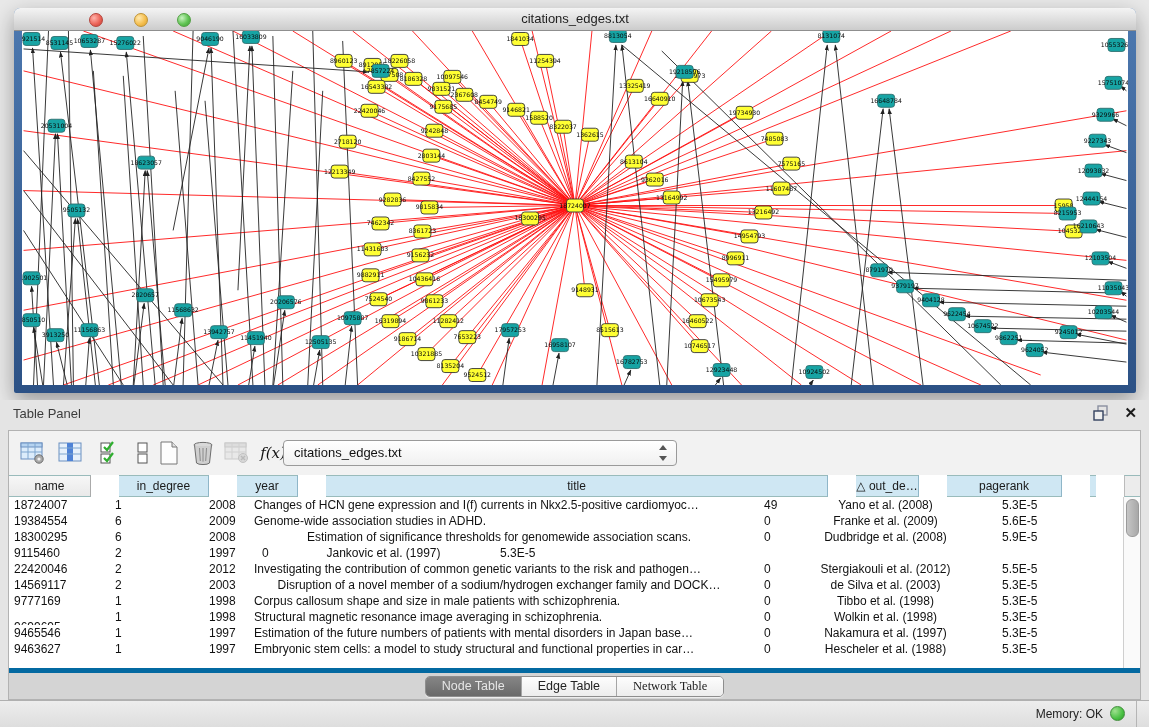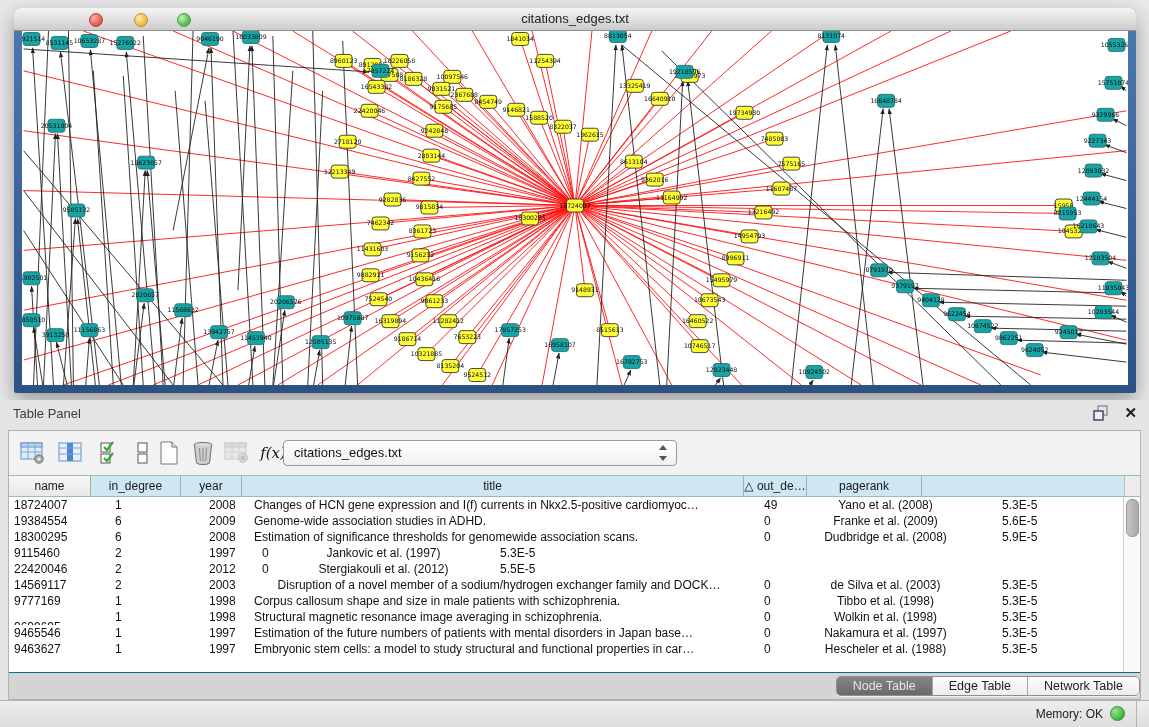--- a/index.html
+++ b/index.html
@@ -28,37 +28,37 @@
   .contentbox{position:absolute;left:8px;top:30px;width:1131px;height:268px;
     background:#ffffff;border:1px solid #b2b2b2;}
   .toolbar{position:absolute;left:0;top:0;right:0;height:44px;background:#f2f2f2;}
   .ticon{position:absolute;top:8px;width:28px;height:28px;display:flex;align-items:center;justify-content:center;}
   .fx{font-style:italic;font-family:"DejaVu Serif",serif;font-size:15px;color:#111;}
   .combo{position:absolute;left:274px;top:9px;width:392px;height:24px;background:linear-gradient(#ffffff,#f0f0f0);
     border:1px solid #9a9a9a;border-radius:4px;font-size:13px;color:#111;}
   .combo .val{position:absolute;left:10px;top:4px;}
   .combo .arrows{position:absolute;right:8px;top:3px;}
   
-  .thead{position:absolute;left:0;top:44px;right:0;height:30px;display:flex;}
+  .thead{position:absolute;left:0;top:44px;right:0;height:30px;display:flex;gap:28px;}
   .th{box-sizing:border-box;height:22px;line-height:21px;text-align:center;font-size:12px;color:#1a1a1a;
     background:#cfe7f3;border-right:1px solid #8fb6c8;border-top:1px solid #9bb;border-bottom:1px solid #9bb;overflow:hidden;white-space:nowrap;}
   .th.gray{background:linear-gradient(#f7f7f7,#e9e9e9);border-right:1px solid #aaa;}
   .th.fill{flex:1;border-right:none;}
   .th.corner{width:16px;background:#ececec;border-left:1px solid #bbb;border-right:none;}
   .rows{position:absolute;left:0;top:66px;right:16px;height:160px;overflow:hidden;}
   .tr{display:flex;height:16px;line-height:16px;}
   .td{box-sizing:border-box;font-size:12px;color:#111;white-space:nowrap;overflow:hidden;}
   .vscroll{position:absolute;right:0;top:66px;width:16px;height:176px;background:#fafafa;border-left:1px solid #cfcfcf;}
   .vthumb{position:absolute;left:2px;top:2px;width:11px;height:36px;border-radius:6px;
     background:linear-gradient(90deg,#c6c6c6,#a8a8a8);border:1px solid #9a9a9a;}
-  .tabbar{position:absolute;left:0;bottom:0;right:0;height:26px;background:#d4d4d4;border-top:1px solid #0369a1;
-    display:flex;align-items:center;justify-content:flex-end;}
+  .tabbar{position:absolute;left:0;bottom:0;right:0;height:26px;background:#d4d4d4;border-top:5px solid #0369a1;
+    display:flex;align-items:center;justify-content:center;}
   .segwrap{display:flex;border:1px solid #8e8e8e;border-radius:5px;overflow:hidden;box-shadow:0 1px 0 rgba(255,255,255,.6);}
   .seg{padding:2px 16px;font-size:12.5px;background:linear-gradient(#fdfdfd,#ededed);color:#222;border-right:1px solid #a5a5a5;}
-  .seg:last-child{border-right:none;}
+  .seg:last-child{border-right:none;font-family:Liberation Serif, serif;}
   .seg.active{background:linear-gradient(#858585,#6a6a6a);color:#e6e6e6;}
   
   .statusbar{position:absolute;left:0;top:700px;width:1149px;height:27px;
     background:linear-gradient(#ededed,#dddddd);border-top:1px solid #b0b0b0;}
   .mem{position:absolute;right:46px;top:6px;font-size:12px;color:#222;}
   .memdot{position:absolute;right:24px;top:5px;width:13px;height:13px;border-radius:50%;
     background:radial-gradient(circle at 4px 4px,#9fe08f,#49c043 60%,#2f9a2c);border:1px solid #3f8f3a;}
   .statdiv{position:absolute;right:12px;top:0;height:27px;border-left:1px solid #b5b5b5;}
 </style>
 </head>
@@ -602,37 +602,38 @@
           <div class="td" style="width: 61px; padding-left: 28px;">2009</div>
           <div class="td" style="width: 502px; padding-left: 12px;">Genome-wide association studies in ADHD.</div>
           <div class="td" style="width: 63px; padding-left: 20px;">0</div>
           <div class="td" style="width: 157px; text-align: center;">Franke et al. (2009)</div>
           <div class="td" style="width: 115px; padding-left: 38px;">5.6E-5</div>
         </div>
         <div class="tr">
           <div class="td" style="width: 82px; padding-left: 5px;">18300295</div>
           <div class="td" style="width: 90px; padding-left: 24px;">6</div>
           <div class="td" style="width: 61px; padding-left: 28px;">2008</div>
-          <div class="td" style="width: 502px; padding-left: 12px;">Estimation of significance thresholds for genomewide association scans.</div>
+          <div class="td" style="width: 502px; padding-left: 12px; text-align: center;">Estimation of significance thresholds for genomewide association scans.</div>
           <div class="td" style="width: 63px; padding-left: 20px;">0</div>
           <div class="td" style="width: 157px; text-align: center;">Dudbridge et al. (2008)</div>
           <div class="td" style="width: 115px; padding-left: 38px;">5.9E-5</div>
         </div>
         <div class="tr">
           <div class="td" style="width: 82px; padding-left: 5px;">9115460</div>
           <div class="td" style="width: 90px; padding-left: 24px;">2</div>
           <div class="td" style="width: 61px; padding-left: 28px;">1997</div>
           <div class="td" style="width: 63px; padding-left: 20px;">0</div>
           <div class="td" style="width: 157px; text-align: center;">Jankovic et al. (1997)</div>
           <div class="td" style="width: 115px; padding-left: 38px;">5.3E-5</div>
         </div>
         <div class="tr">
           <div class="td" style="width: 82px; padding-left: 5px;">22420046</div>
           <div class="td" style="width: 90px; padding-left: 24px;">2</div>
           <div class="td" style="width: 61px; padding-left: 28px;">2012</div>
+          <div class="td" style="width: 502px; padding-left: 12px;">Investigating the contribution of common genetic variants to the risk and pathogen…</div>
           <div class="td" style="width: 63px; padding-left: 20px;">0</div>
           <div class="td" style="width: 157px; text-align: center;">Stergiakouli et al. (2012)</div>
           <div class="td" style="width: 115px; padding-left: 38px;">5.5E-5</div>
         </div>
         <div class="tr">
           <div class="td" style="width: 82px; padding-left: 5px;">14569117</div>
           <div class="td" style="width: 90px; padding-left: 24px;">2</div>
           <div class="td" style="width: 61px; padding-left: 28px;">2003</div>
           <div class="td" style="width: 502px; padding-left: 12px; text-align: center;">Disruption of a novel member of a sodium/hydrogen exchanger family and DOCK…</div>
           <div class="td" style="width: 63px; padding-left: 20px;">0</div>

